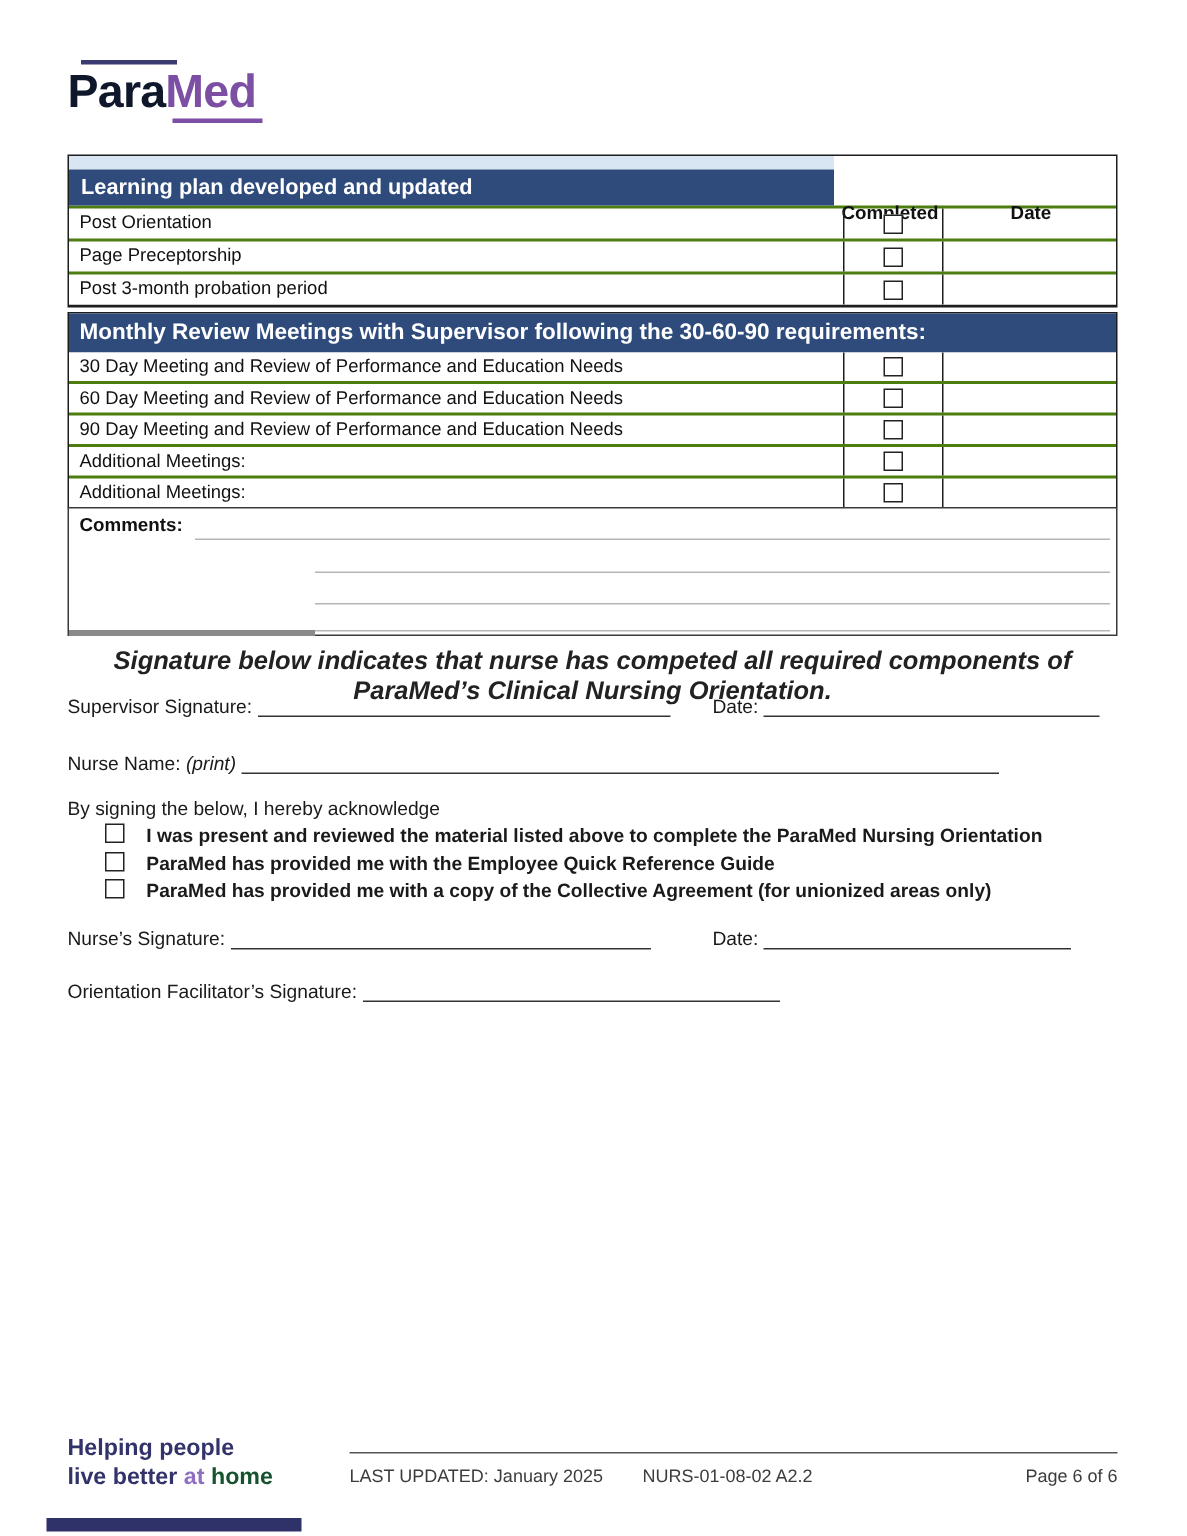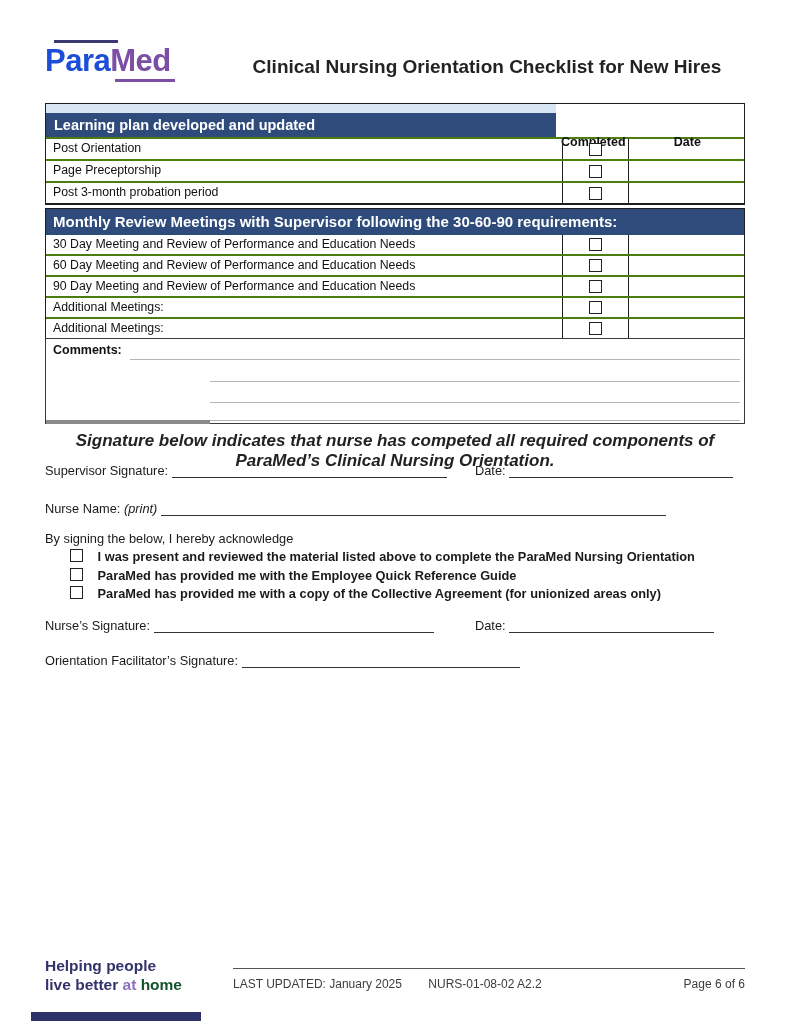--- a/index.html
+++ b/index.html
@@ -3,21 +3,21 @@
 <meta charset="utf-8">
 <style>
   html,body{margin:0;padding:0;background:#fff;}
   .page{position:relative;width:791px;height:1024px;background:#ffffff;
         font-family:"Liberation Sans",sans-serif;color:#1a1a1a;overflow:hidden;}
 
   
   .logo{position:absolute;left:45px;top:40px;width:140px;}
   .logo .topline{width:64px;height:3px;background:#3B3B72;margin-left:9px;}
   .logo .wordmark{font-size:31px;font-weight:bold;letter-spacing:-0.5px;line-height:36px;}
-  .logo .para{color:#1d4ed8;}
+  .logo .para{color:#0f172a;}
   .logo .med{color:#7C4FA5;}
   .logo .underline{width:60px;height:3px;background:#7C4FA5;margin-left:70px;}
 
   .title{position:absolute;left:228px;top:56px;width:518px;text-align:center;
          font-size:19px;font-weight:bold;color:#232323;}
 
   
   .tables{position:absolute;left:45px;top:103px;width:700px;font-size:12.3px;}
   .t1{border:1px solid #1d1d1d;border-bottom-width:2px;}
   .t2{border:1px solid #1d1d1d;margin-top:3px;}
@@ -80,21 +80,20 @@
 <div class="page">
 
   <div class="logo">
     <div class="topline"></div>
     <div class="wordmark">
       <span class="para">Para</span><span class="med">Med</span>
     </div>
     <div class="underline"></div>
   </div>
 
-  <div class="title">Clinical Nursing Orientation Checklist for New Hires</div>
 
   <div class="tables">
 
     <div class="t1">
       <div class="hdr-row">
         <div class="hdr-left">
           <div class="hdr-strip"></div>
           <div class="hdr-navy">Learning plan developed and updated</div>
         </div>
         <div class="hdr-cell hdr-completed">Completed</div>

